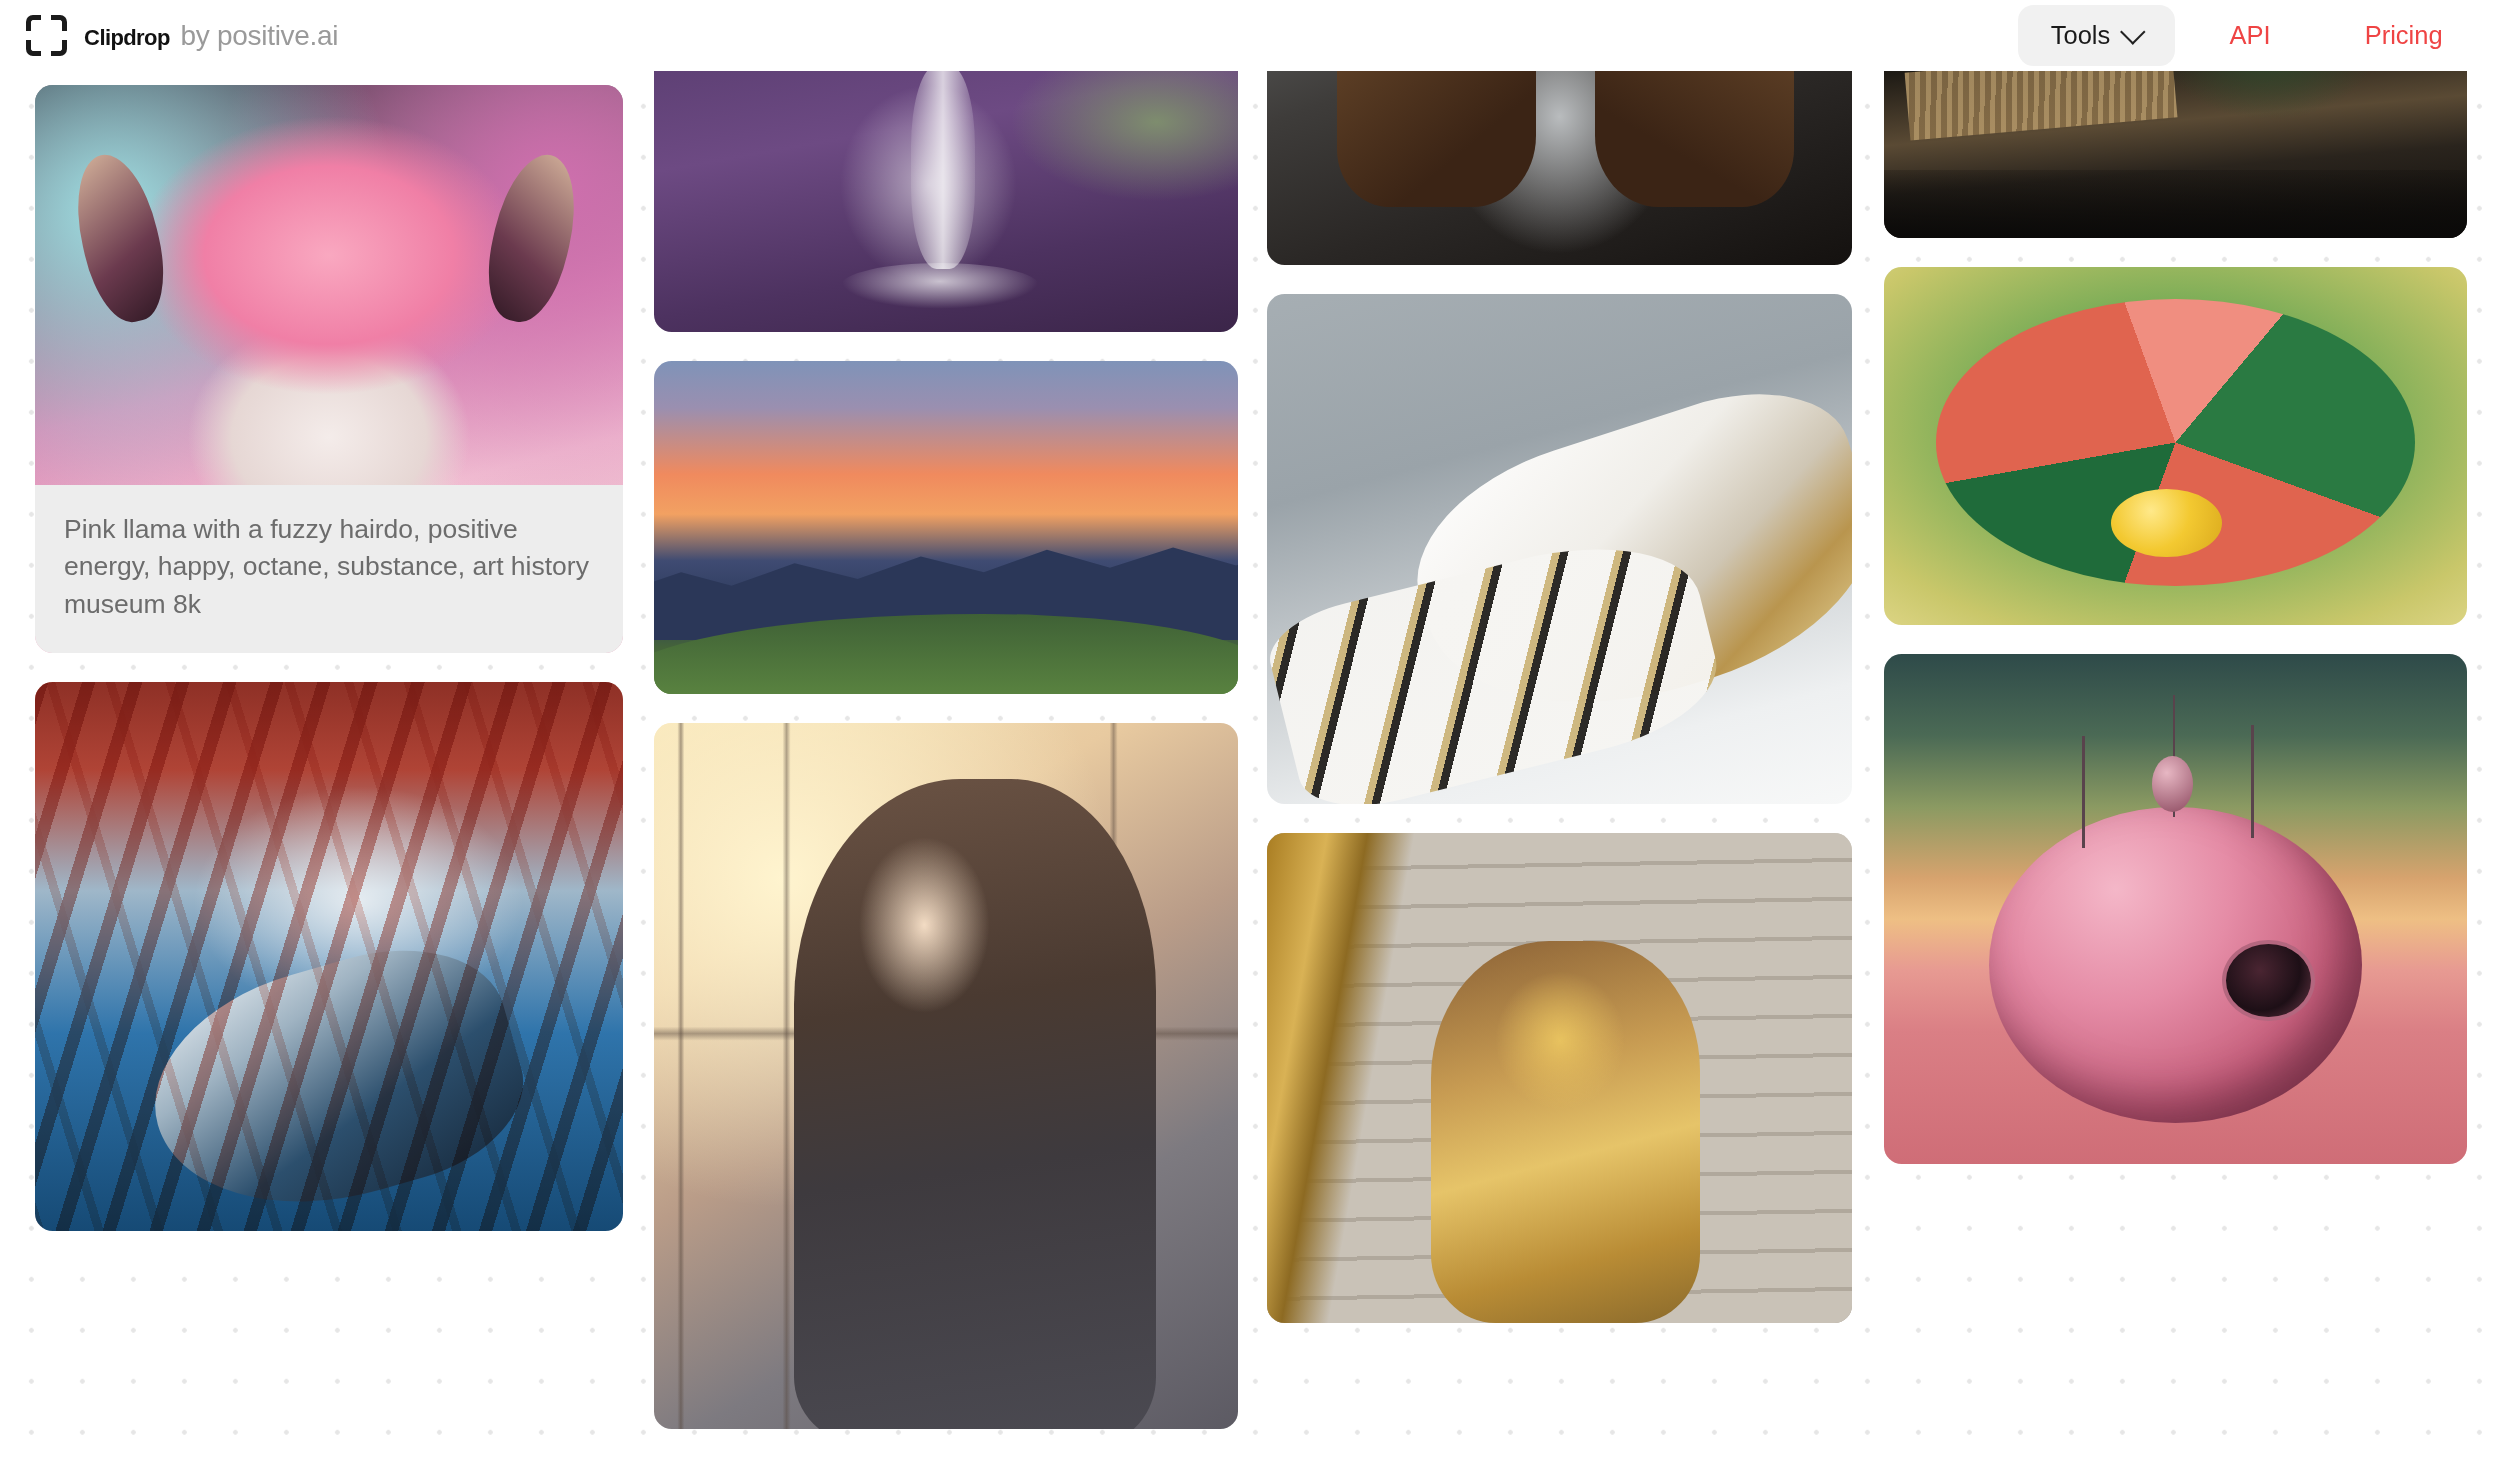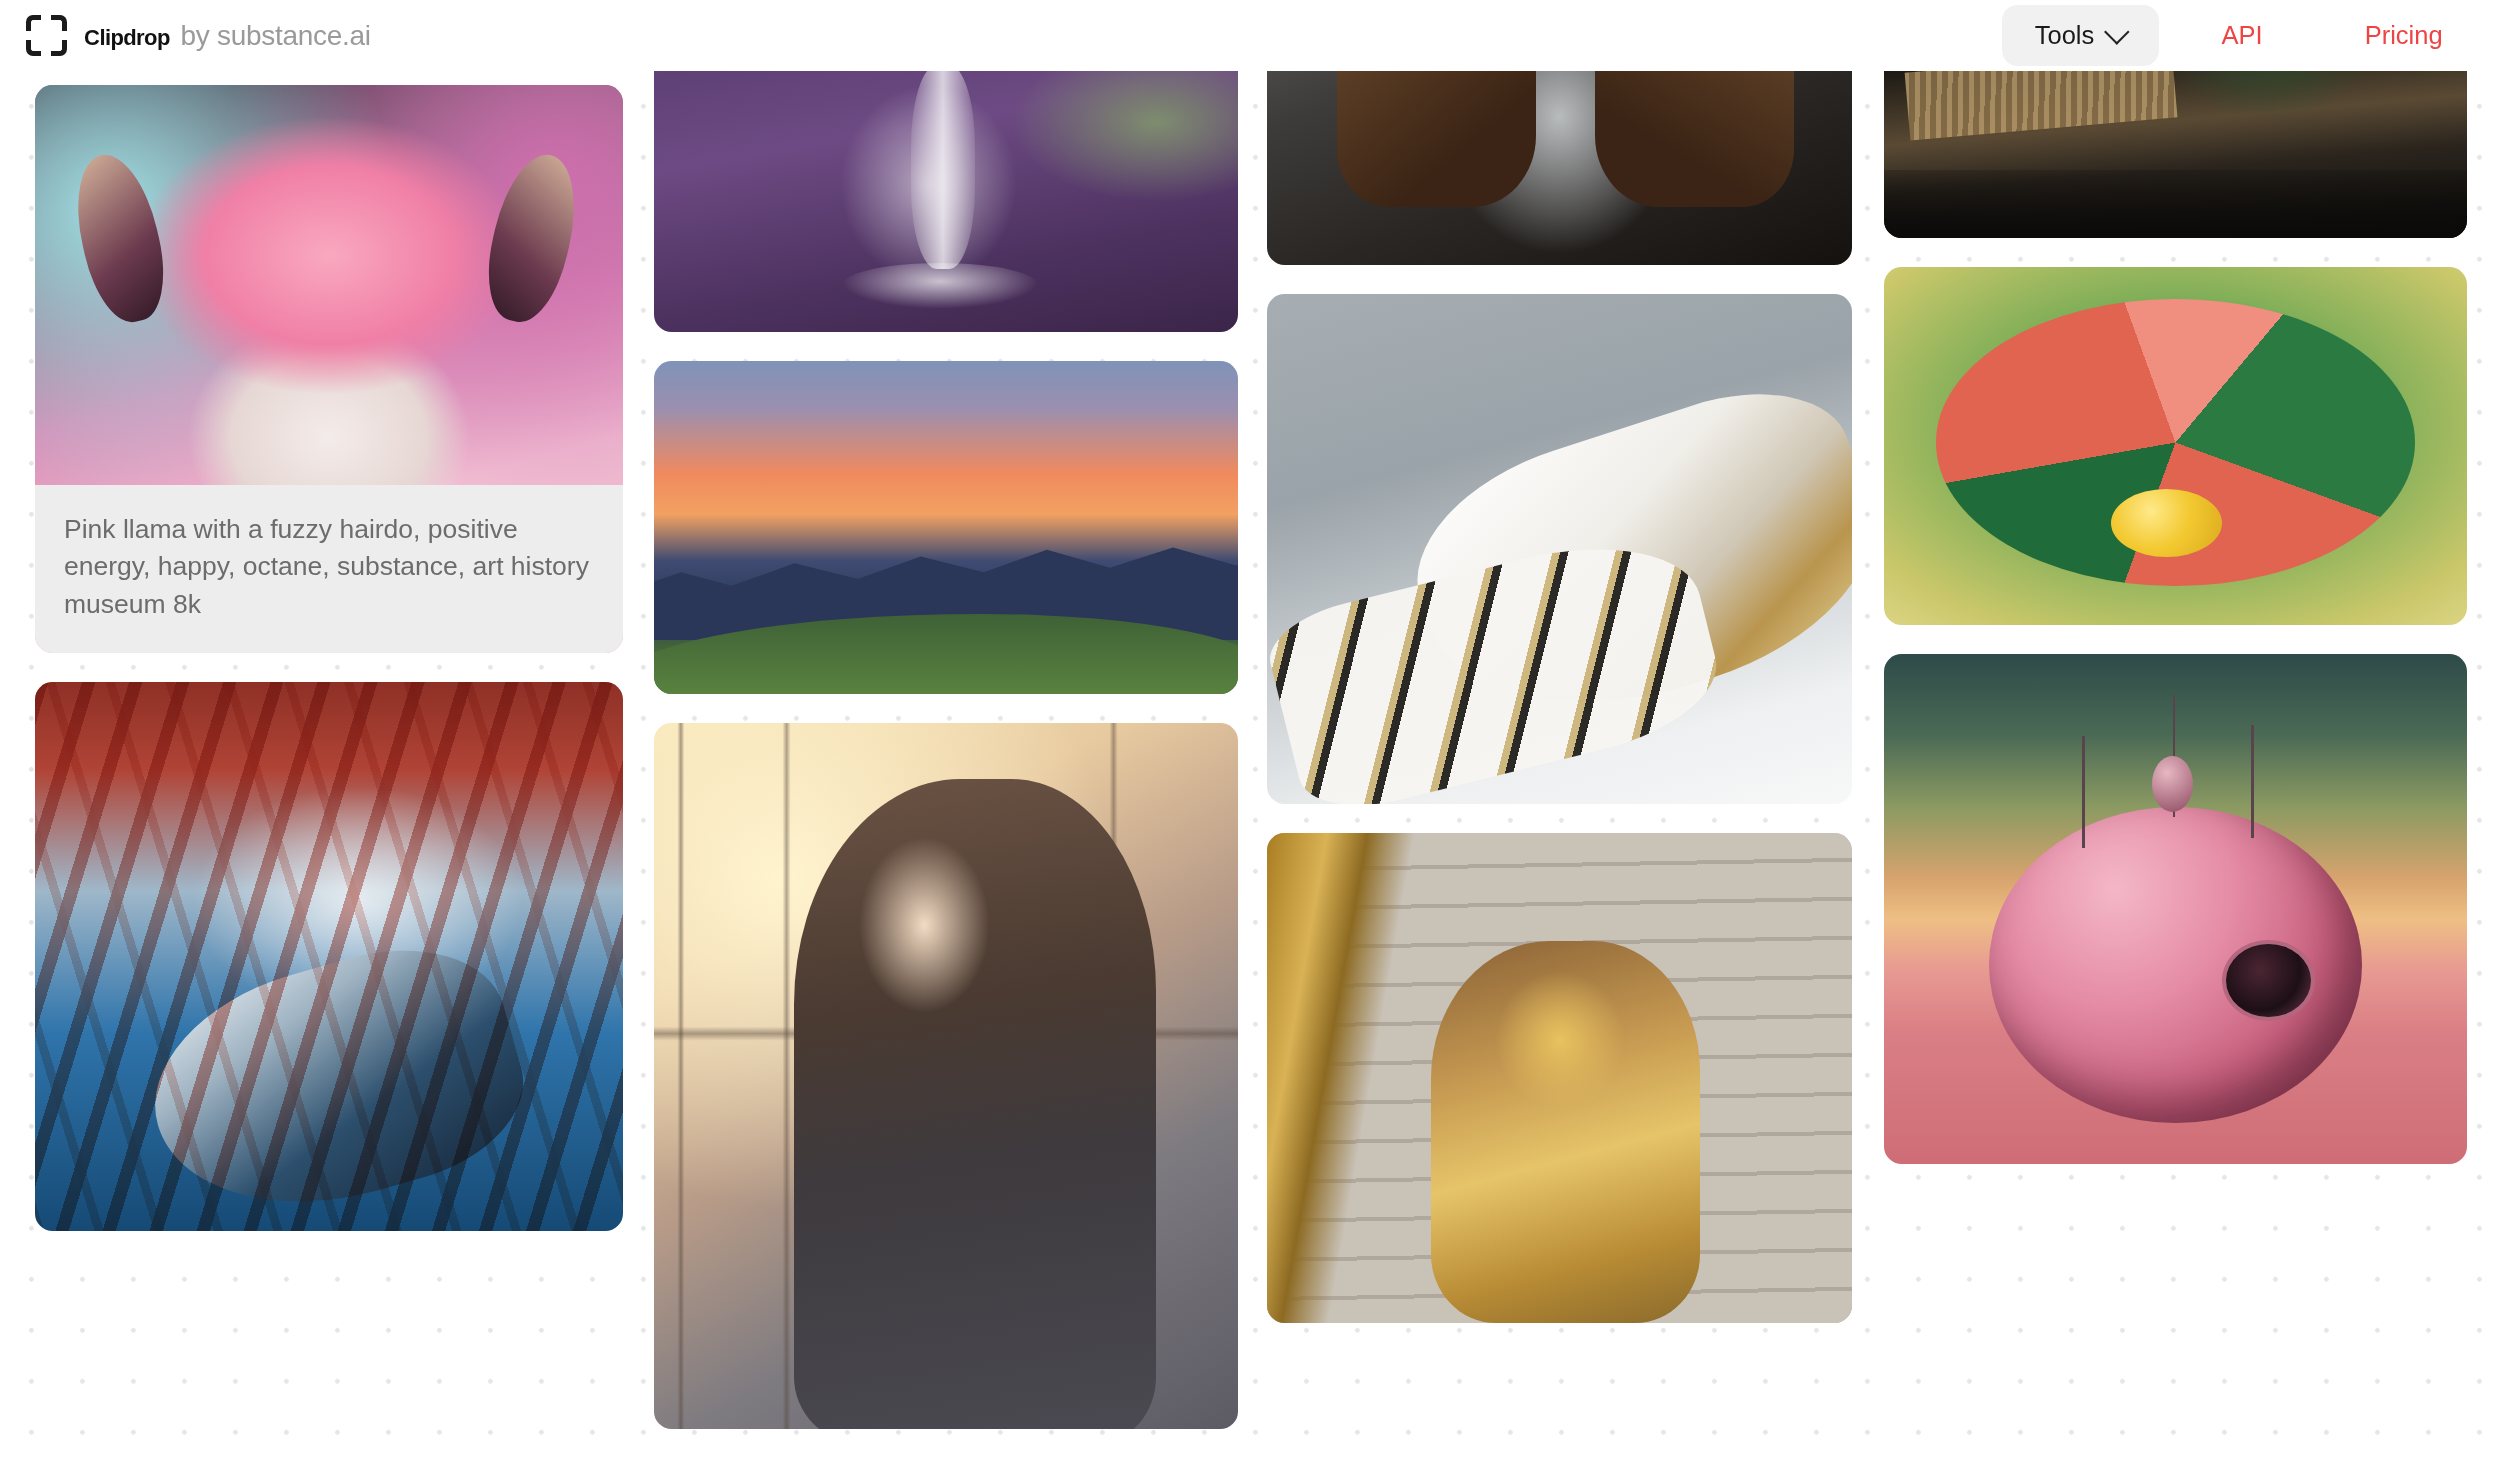--- a/index.html
+++ b/index.html
@@ -37,21 +37,21 @@
   .logo-mark span.c-tr { top:0; right:0; border-left:none; border-bottom:none; border-top-right-radius:6.9px; }
   .logo-mark span.c-bl { bottom:0; left:0; border-right:none; border-top:none; border-bottom-left-radius:6.9px; }
   .logo-mark span.c-br { bottom:0; right:0; border-left:none; border-top:none; border-bottom-right-radius:6.9px; }
 
   #brand-text { display:flex; align-items:baseline; gap:10.8px; white-space:nowrap; }
   #brand-name { font-size:22px; font-weight:bold; color:#121212; letter-spacing:-0.6px; }
   #brand-by   { font-size:28px; font-weight:normal; color:#9a9a9a; letter-spacing:-0.3px; }
 
   #nav {
     margin-left:auto; margin-right:27.4px;
-    display:flex; align-items:flex-start; gap:24px;
+    display:flex; align-items:flex-start; gap:16px;
   }
   .nav-pill {
     display:flex; align-items:center; gap:13.7px;
     height:61px; padding:0 33px;
     border-radius:15.7px;
     background:#f1f1f1;
     font-size:25.5px; color:#1a1a1a;
     cursor:pointer; white-space:nowrap;
   }
   .nav-plain {
@@ -317,21 +317,21 @@
 
   <div id="brand">
     <div class="logo-mark">
       <span class="c-tl"></span>
         <span class="c-tr"></span>
       <span class="c-bl"></span>
         <span class="c-br"></span>
     </div>
     <div id="brand-text">
       <span id="brand-name">Clipdrop</span>
-      <span id="brand-by">by substance.ai</span>
+      <span id="brand-by">by positive.ai</span>
     </div>
   </div>
 
   <nav id="nav">
     <div class="nav-pill">
       <span>Tools</span>
       <i class="chev"></i>
     </div>
     <div class="nav-plain">API</div>
     <div class="nav-plain">Pricing</div>

